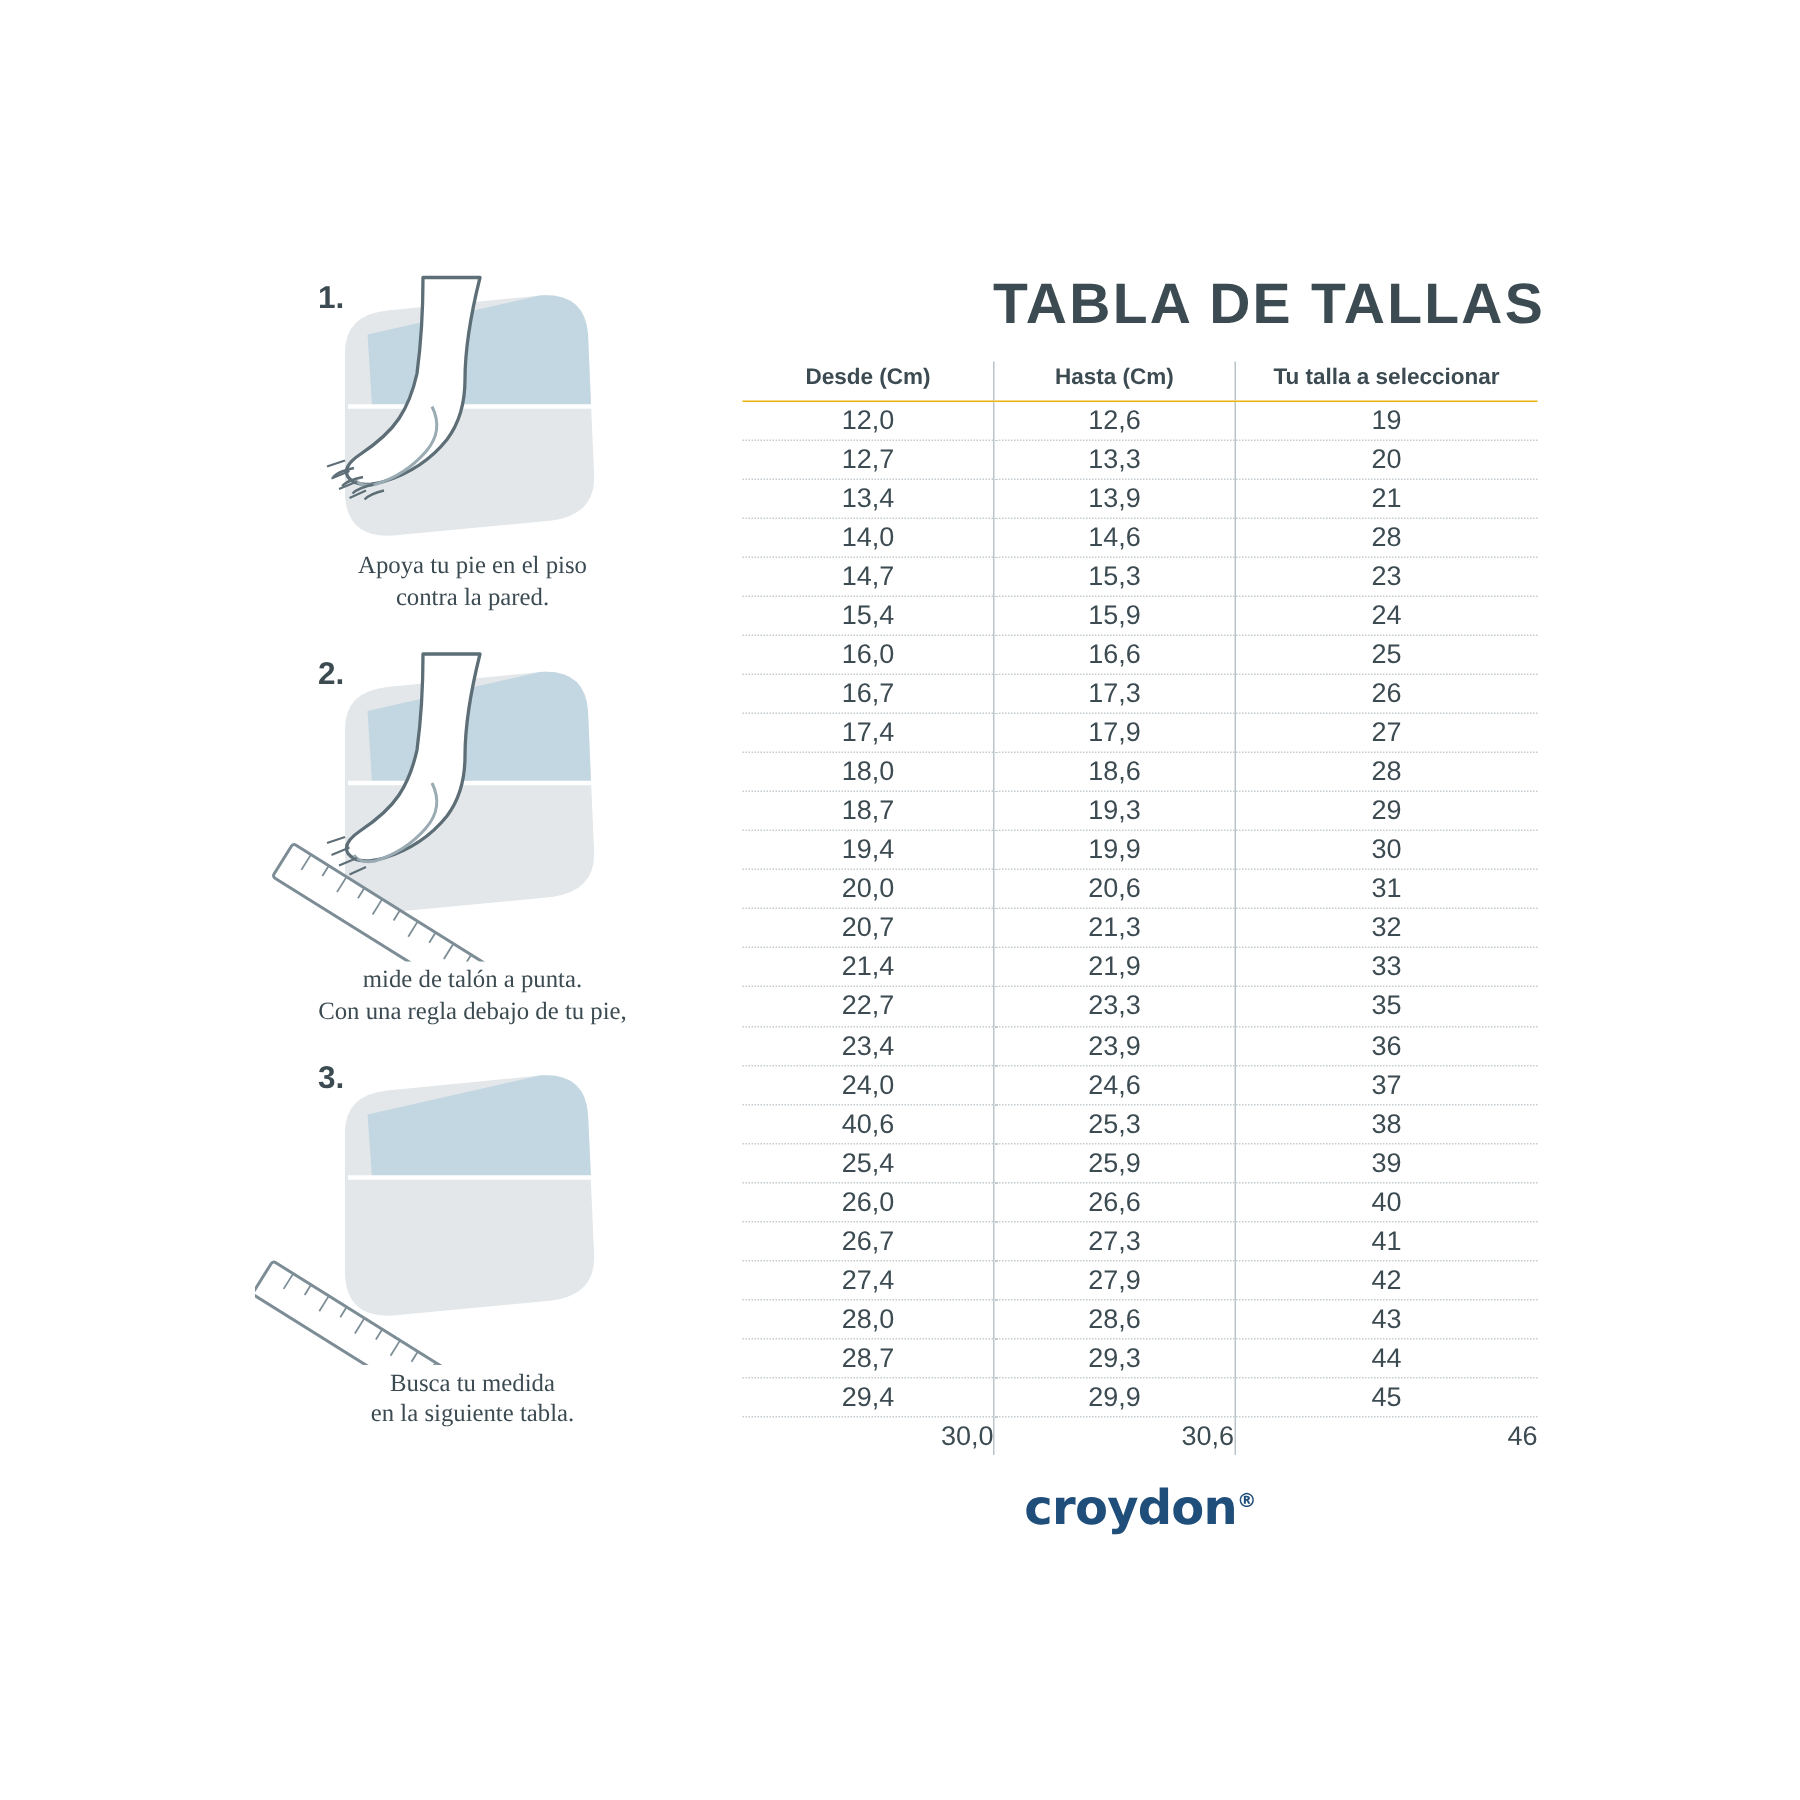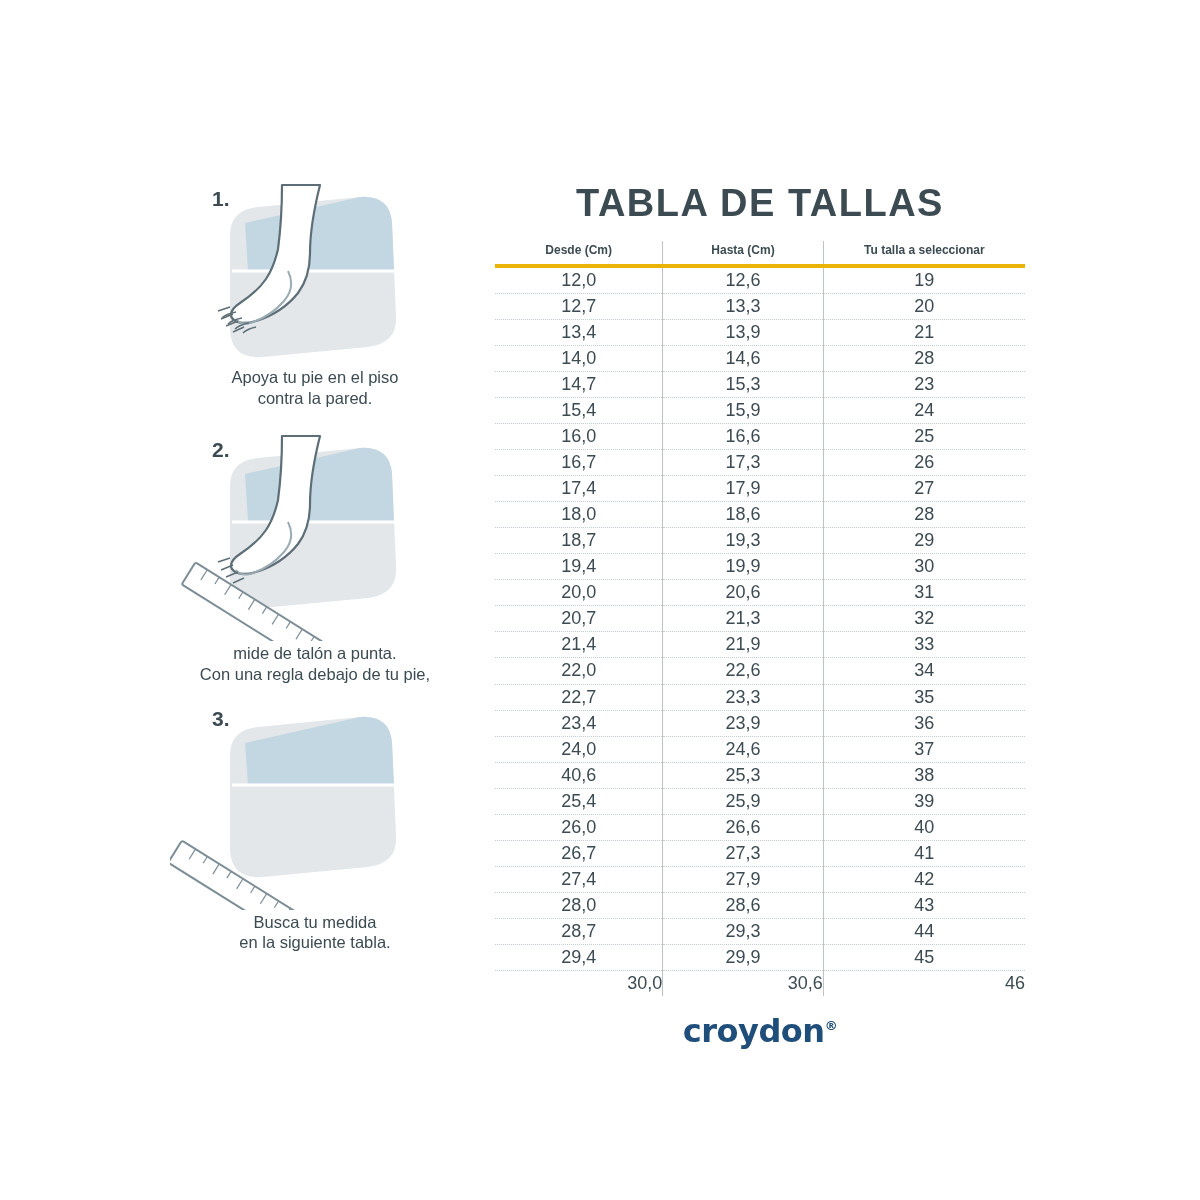--- a/index.html
+++ b/index.html
@@ -46,54 +46,55 @@
     height: 190px;
   }
   .art svg { display: block; }
   .caption {
     text-align: center;
     font-size: 16.5px;
     line-height: 1.25;
     color: #3c4b52;
     margin-top: 2px;
     width: 290px;
+    font-family: Liberation Serif, serif;
   }
   .caption span { display: block; }
 
   .step2 .art { height: 215px; }
   .step3 .art { height: 215px; }
   .step2 { margin-top: 18px; }
   .step3 { margin-top: 10px; }
 
   
   .table-area {
     position: absolute;
     left: 490px;
     top: 182px;
     width: 540px;
   }
   .title {
     font-size: 38px;
     font-weight: bold;
     letter-spacing: 1.5px;
     color: #3c4b52;
-    text-align: center;
+    text-align: right;
     margin: 0 0 16px 0;
   }
   table.sizes {
     border-collapse: collapse;
     width: 530px;
     margin: 0 auto;
   }
   table.sizes th {
-    font-size: 12px;
+    font-size: 15px;
     font-weight: bold;
     color: #3c4b52;
     padding: 2px 0 7px 0;
-    border-bottom: 4px solid #eab308;
+    border-bottom: 1px solid #eab308;
     text-align: center;
   }
   table.sizes th.col-a { width: 168px; }
   table.sizes th.col-b { width: 160px; border-left: 1px solid #b9c3c8; }
   table.sizes th.col-c { width: 202px; border-left: 1px solid #b9c3c8; }
   table.sizes td {
     font-size: 18px;
     color: #3c4b52;
     text-align: center;
     padding: 1px 0;
@@ -339,25 +340,20 @@
             <td class="a">20,7</td>
             <td class="b">21,3</td>
             <td class="c">32</td>
           </tr>
         <tr>
             <td class="a">21,4</td>
             <td class="b">21,9</td>
             <td class="c">33</td>
           </tr>
         <tr>
-            <td class="a">22,0</td>
-            <td class="b">22,6</td>
-            <td class="c">34</td>
-          </tr>
-        <tr>
             <td class="a">22,7</td>
             <td class="b">23,3</td>
             <td class="c">35</td>
           </tr>
         <tr>
             <td class="a">23,4</td>
             <td class="b">23,9</td>
             <td class="c">36</td>
           </tr>
         <tr>

